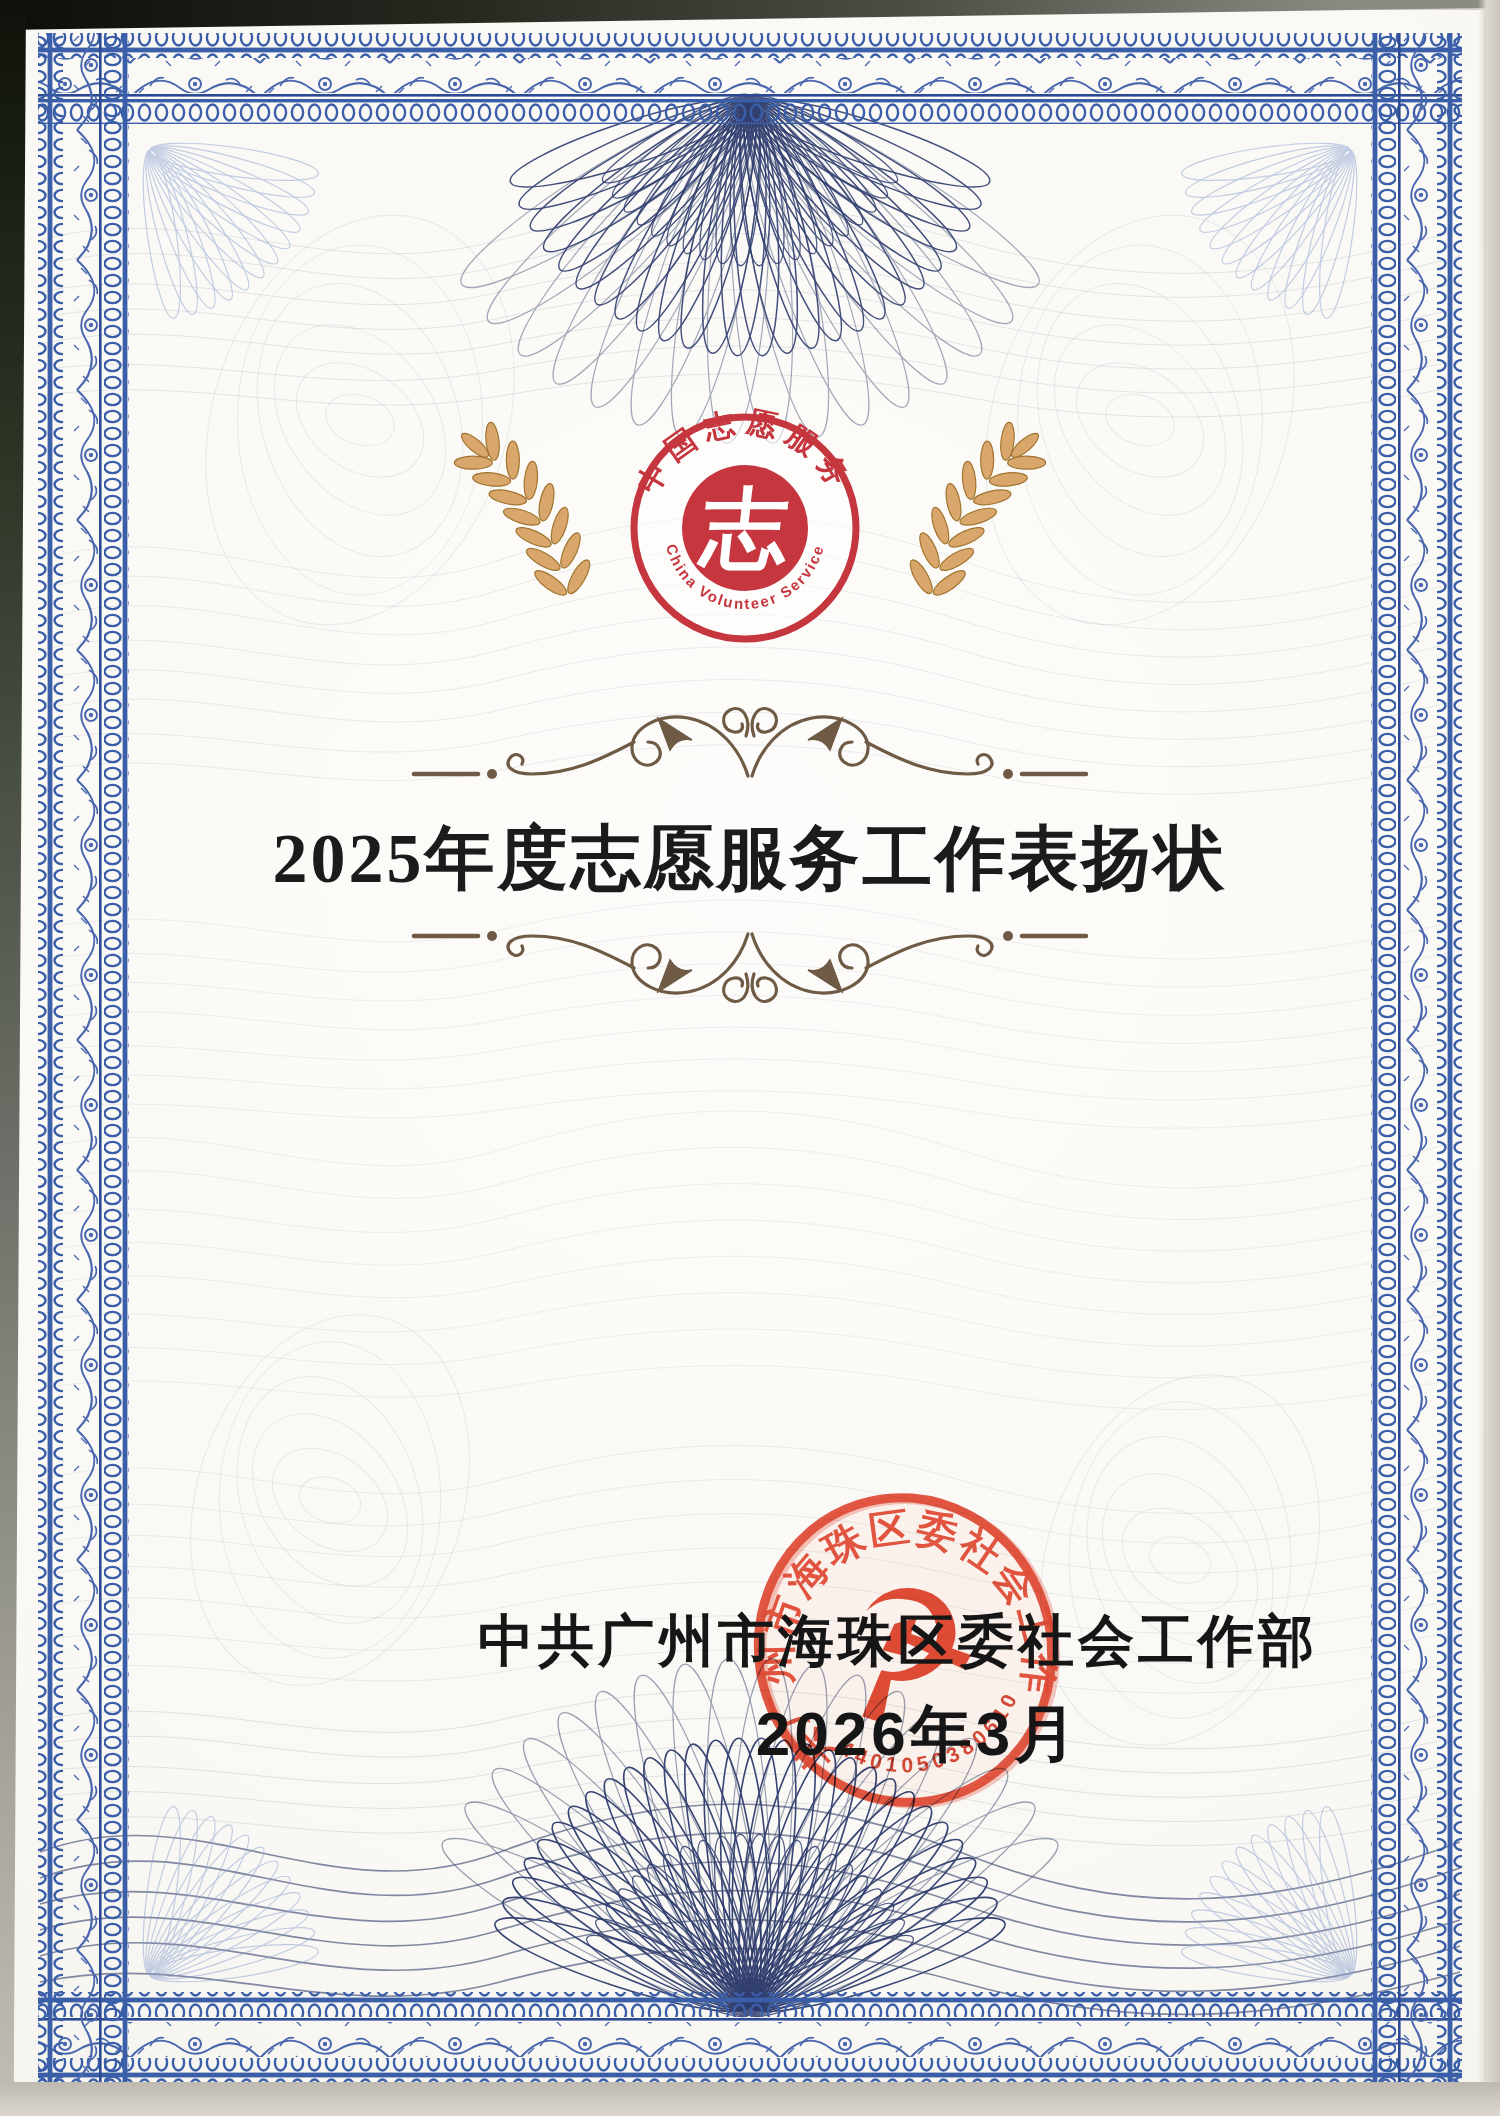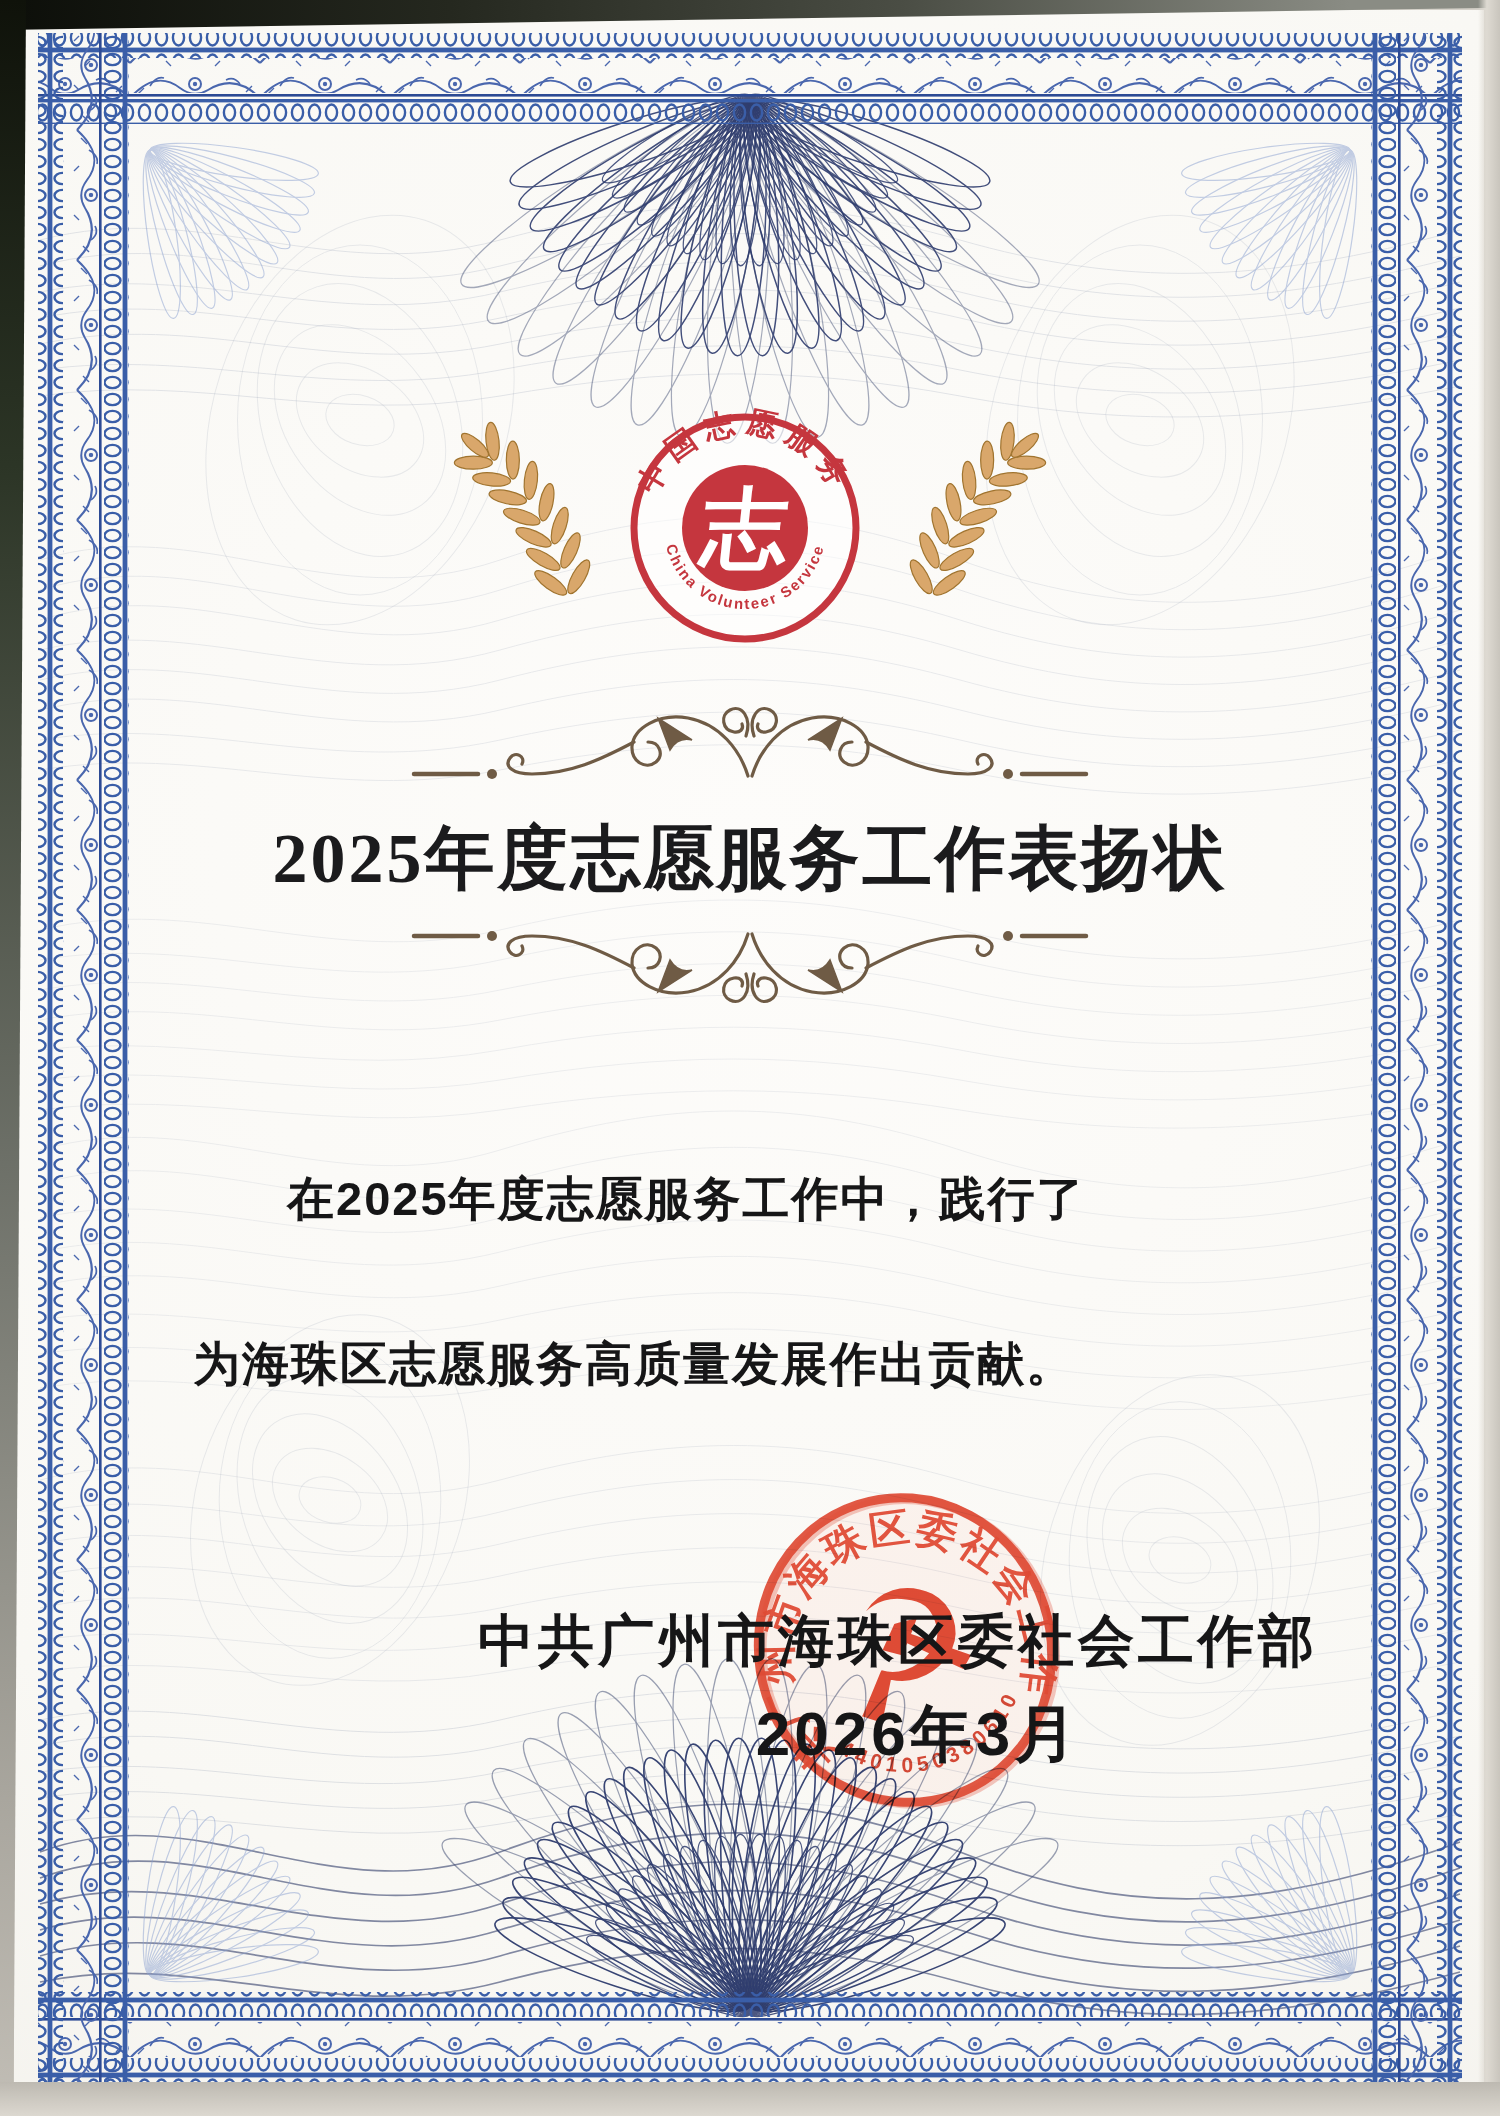--- a/index.html
+++ b/index.html
@@ -449,22 +449,20 @@
     </g>
     <g>
       <g transform="translate(750,934) scale(1,-1)">
           <use href="#flourHalf"></use>
           <use href="#flourHalf" transform="scale(-1,1)"></use>
         </g>
     </g>
   </svg>
 
   <div class="txt title">2025年度志愿服务工作表扬状</div>
-  <div class="txt body-line indent" style="top:1168px">在2025年度志愿服务工作中，践行了</div>
-  <div class="txt body-line" style="top:1333px">为海珠区志愿服务高质量发展作出贡献。</div>
 
   <svg id="sealBox" width="460" height="460" viewBox="-230 -230 460 460">
     <g transform="rotate(-18)">
       <ellipse rx="146" ry="153" fill="rgba(230,74,46,0.05)" stroke="#e2432c" stroke-width="9" opacity=".92"></ellipse>
       <ellipse rx="146" ry="153" fill="none" stroke="#e2432c" stroke-width="9" opacity=".3" transform="translate(3,3)"></ellipse>
       <path id="sealArcT" d="M -95,80 A 118,118 0 1 1 95,80" fill="none"></path>
       <path id="sealArcB" d="M -104,64 A 122,122 0 0 0 104,64" fill="none"></path>
       <text font-size="40" font-weight="bold" fill="#e2432c" letter-spacing="3" opacity=".95">
         <textPath href="#sealArcT" startOffset="50%" text-anchor="middle">中共广州市海珠区委社会工作部</textPath>
       </text>

